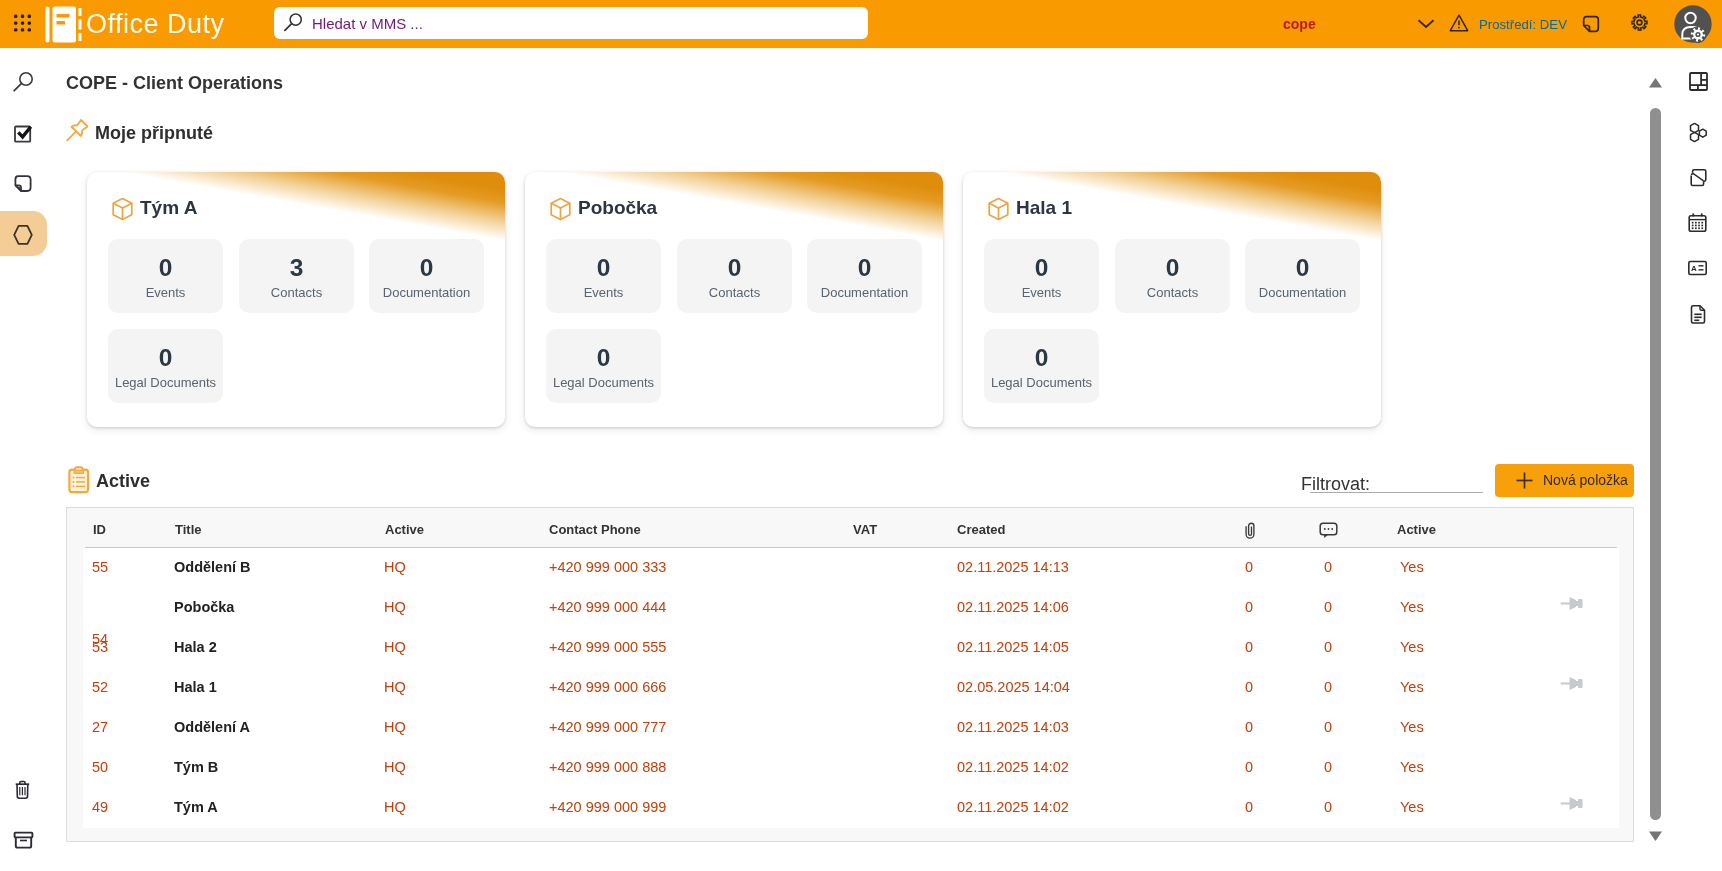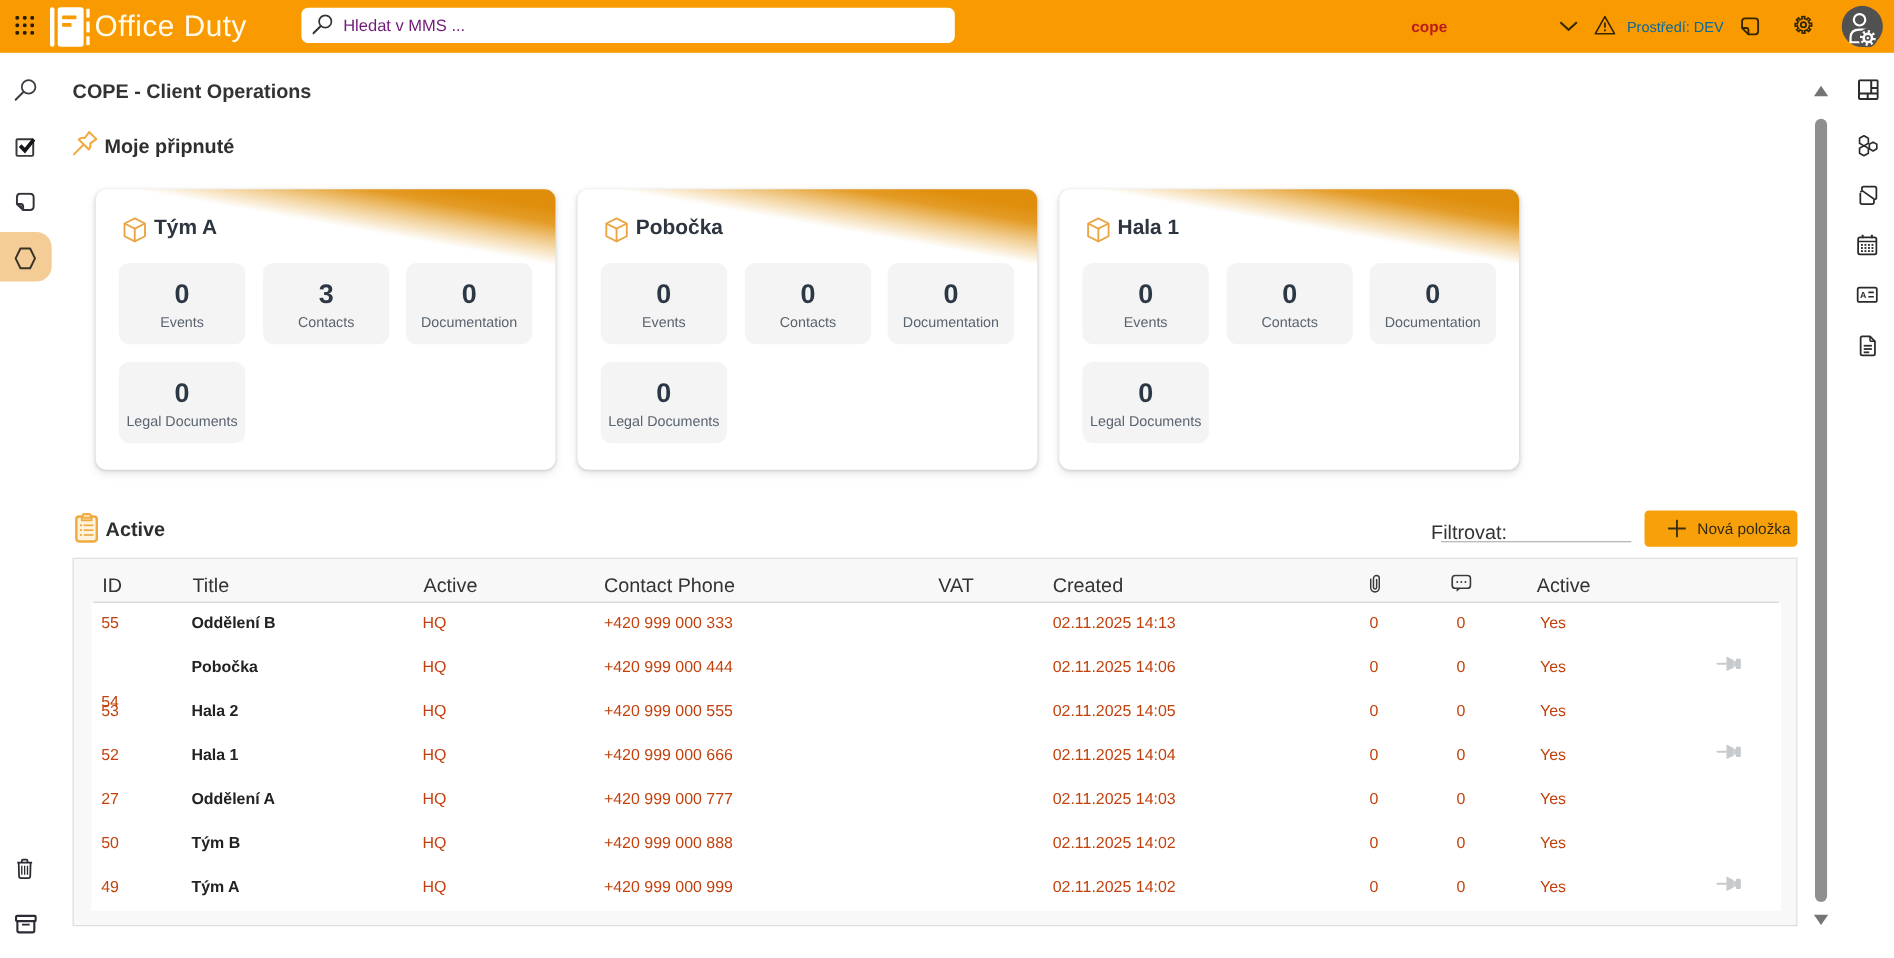--- a/index.html
+++ b/index.html
@@ -36,21 +36,21 @@
 
 #filtlabel { position:absolute; left:1255px; top:474px; font-size:18px; color:#333;margin-left:46px; }
 #filtline { position:absolute; left:1310px; top:492px; width:173px; height:1px; background:#ababab; }
 #newbtn { position:absolute; left:1495px; top:464px; width:139px; height:33px; background:#F8A009; border-radius:4px;
   color:#332a12; font-size:14px; line-height:33px; }
 
 
 #tablebox { position:absolute; left:66px; top:507px; width:1568px; height:335px; background:#f8f8f8; border:1px solid #dcdcdc; }
 #tableinner { position:absolute; left:16px; top:40px; width:1536px; height:280px; background:#fff; }
 #headline { position:absolute; left:18px; top:39px; width:1532px; height:1px; background:#c9c9c9; }
-.hc { position:absolute; top:13.5px; font-size:18px; font-weight:normal; color:#333; }
+.hc { position:absolute; top:13.5px; font-size:13px; font-weight:bold; color:#333; }
 .row { position:absolute; left:0; width:1536px; height:40px; }
 .c { position:absolute; top:11.5px; font-size:14.5px; color:#c2410c; white-space:nowrap; }
 .cb { font-weight:bold; color:#222; }
 
 
 #sthumb { position:absolute; left:1650px; top:108px; width:11px; height:712px; background:#8f8f8f; border-radius:6px; }
 
 
 .ic { position:absolute; }
 </style>
@@ -177,21 +177,21 @@
     <div class="c" style="left:957px;">02.11.2025 14:05</div>
     <div class="c" style="left:1245px;">0</div>
       <div class="c" style="left:1324px;">0</div>
     <div class="c" style="left:1400px;">Yes</div>
   </div>
   <div class="row" style="top:667px;">
     <div class="c" style="left:92px;">52</div>
       <div class="c cb" style="left:174px;">Hala 1</div>
     <div class="c" style="left:384px;">HQ</div>
       <div class="c" style="left:549px;">+420 999 000 666</div>
-    <div class="c" style="left:957px;">02.11.2025 14:04</div>
+    <div class="c" style="left:957px;">02.05.2025 14:04</div>
     <div class="c" style="left:1245px;">0</div>
       <div class="c" style="left:1324px;">0</div>
     <div class="c" style="left:1400px;">Yes</div>
   </div>
   <div class="row" style="top:707px;">
     <div class="c" style="left:92px;">27</div>
       <div class="c cb" style="left:174px;">Oddělení A</div>
     <div class="c" style="left:384px;">HQ</div>
       <div class="c" style="left:549px;">+420 999 000 777</div>
     <div class="c" style="left:957px;">02.11.2025 14:03</div>

